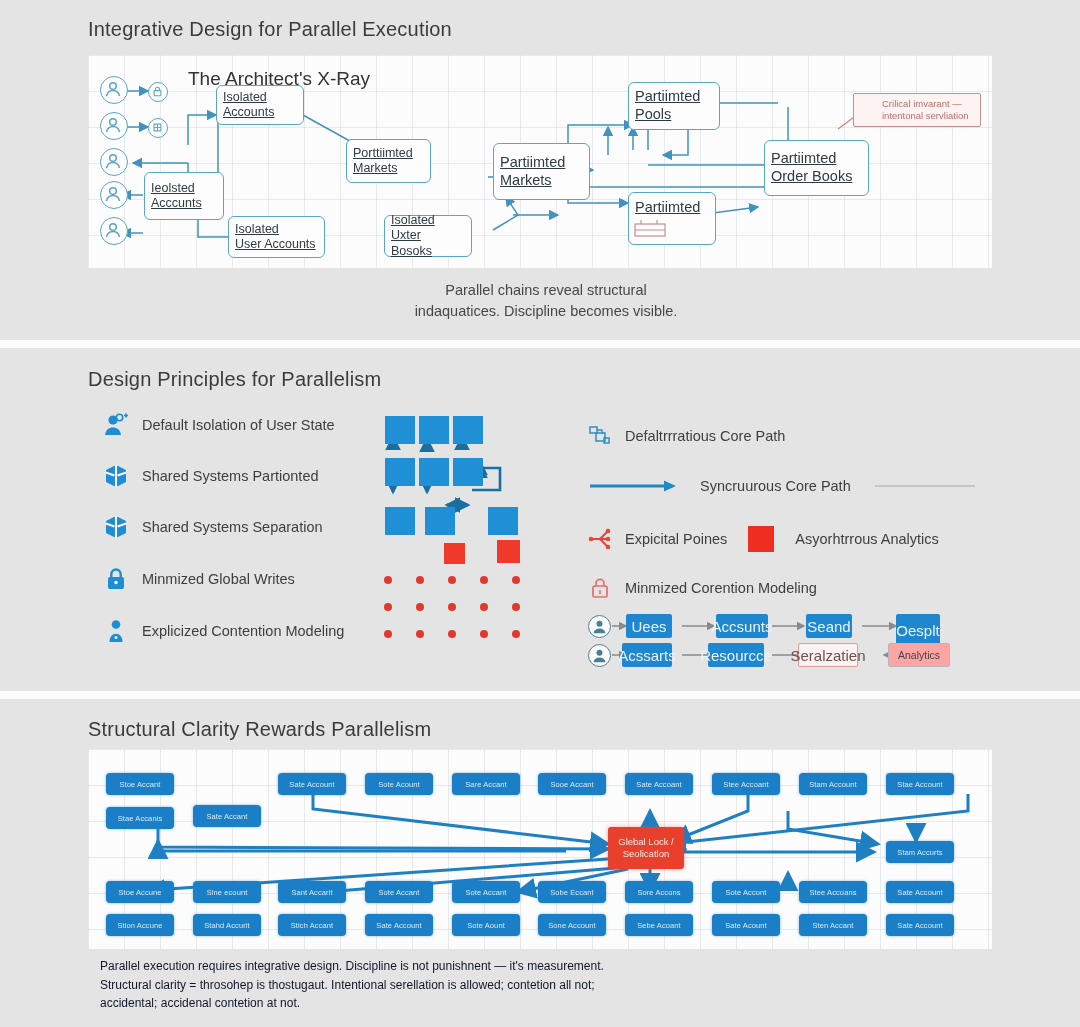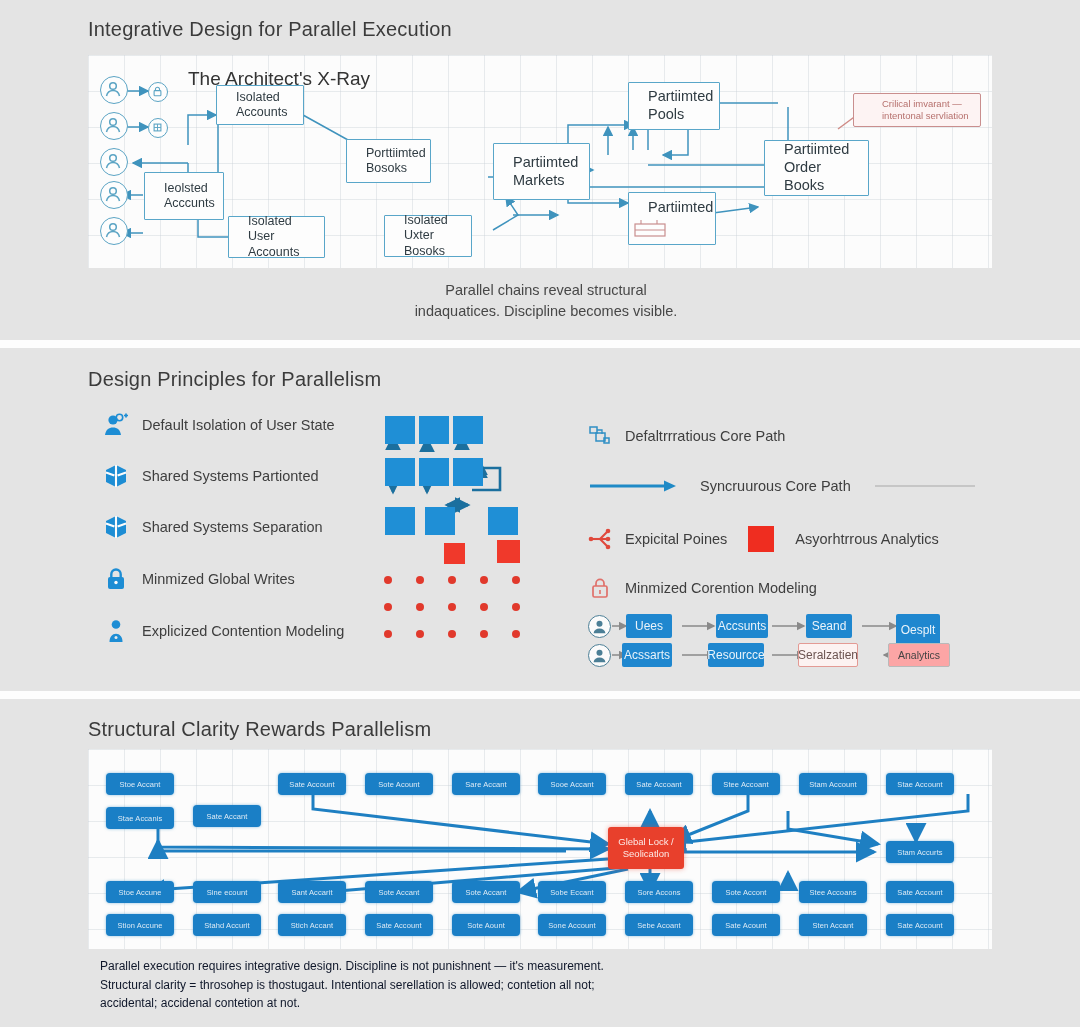--- a/index.html
+++ b/index.html
@@ -42,22 +42,23 @@
 
   
   .node {
     position: absolute;
     border: 1.6px solid #59a6c9;
     background: #fdfdfd;
     color: #2f3b42;
     font-size: 11px;
     line-height: 1.22;
     display: flex; align-items: center;
-    padding: 3px 19px;
-    border-radius: 1px;
+    padding: 3px 6px;
+    border-radius: 6px;
+    text-decoration: underline;
   }
   .node.big { font-size: 14.5px; }
   .node.mid { font-size: 12.5px; }
 
   .pill {
     position: absolute;
     border: 1.6px solid #c98e8e;
     background: #fdf3f3;
     color: #b6706d;
     font-size: 9.5px;
@@ -89,21 +90,21 @@
   .legend-label { font-size: 14.5px; color: #3e3e3e; white-space: nowrap; }
   .swatch { width: 26px; height: 26px; background: #ef2d20; flex: 0 0 26px; }
   .grayline { width: 100px; height: 2px; background: #c6c6c6; }
 
   .sq-blue { position: absolute; background: #1f8fd6; }
   .sq-red  { position: absolute; background: #f0392b; }
   .dot-red { position: absolute; width: 8px; height: 8px; border-radius: 50%; background: #e1392c; }
 
   .minibox {
     position: absolute; background: #1f87cf; color: #e9f3fa;
-    font-size: 12px; display: flex; align-items: center; justify-content: center;
+    font-size: 15px; display: flex; align-items: center; justify-content: center;
     border-radius: 2px;
   }
   .minibox.outline-red { background: #fcf2f1; border: 1.4px solid #e39a94; color: #6b5350; }
   .minibox.outline-gray { background: #fca5a5; border: 1.4px solid #b9b9b9; color: #444; font-size: 10.5px; }
   .minicirc { position: absolute; border: 1.6px solid #4c7f96; border-radius: 50%; background: #fbfbfb; }
 
   
   .acct {
     position: absolute;
     background: #1a7fc6;
@@ -225,21 +226,21 @@
 
       <div class="node mid" style="left:128px; top:30px; width:88px; height:40px; white-space:pre-line;">Isolated
 Accounts</div>
       <div class="node mid" style="left:56px; top:117px; width:80px; height:48px; white-space:pre-line;">Ieolsted
 Acccunts</div>
       <div class="node mid" style="left:140px; top:161px; width:97px; height:42px; white-space:pre-line;">Isolated
 User Accounts</div>
       <div class="node mid" style="left:296px; top:160px; width:88px; height:42px; white-space:pre-line;">Isolated
 Uxter Bosoks</div>
       <div class="node mid" style="left:258px; top:84px; width:85px; height:44px; white-space:pre-line;">Porttiimted
-Bosoks</div>
+Markets</div>
       <div class="node big" style="left:405px; top:88px; width:97px; height:57px; white-space:pre-line;">Partiimted
 Markets</div>
       <div class="node big" style="left:540px; top:27px; width:92px; height:48px; white-space:pre-line;">Partiimted
 Pools</div>
       <div class="node big" style="left:540px; top:137px; width:88px; height:53px; white-space:pre-line; align-items:flex-start; padding-top:6px;">Partiimted</div>
       <svg style="position:absolute; left:545px; top:163px;" width="36" height="22" viewBox="0 0 36 22">
         <rect x="2" y="6" width="30" height="12" fill="none" stroke="#c98e8e" stroke-width="1.2"></rect>
         <path d="M8 6V2M24 6V2M2 12h30" stroke="#c98e8e" stroke-width="1.1"></path>
       </svg>
       <div class="node big" style="left:676px; top:85px; width:105px; height:56px; white-space:pre-line;">Partiimted

